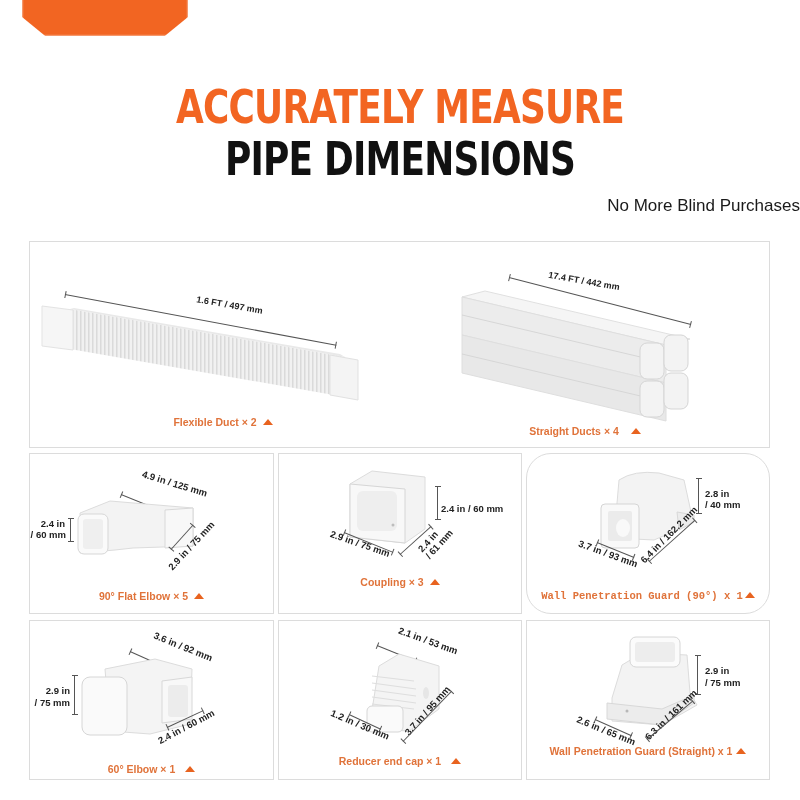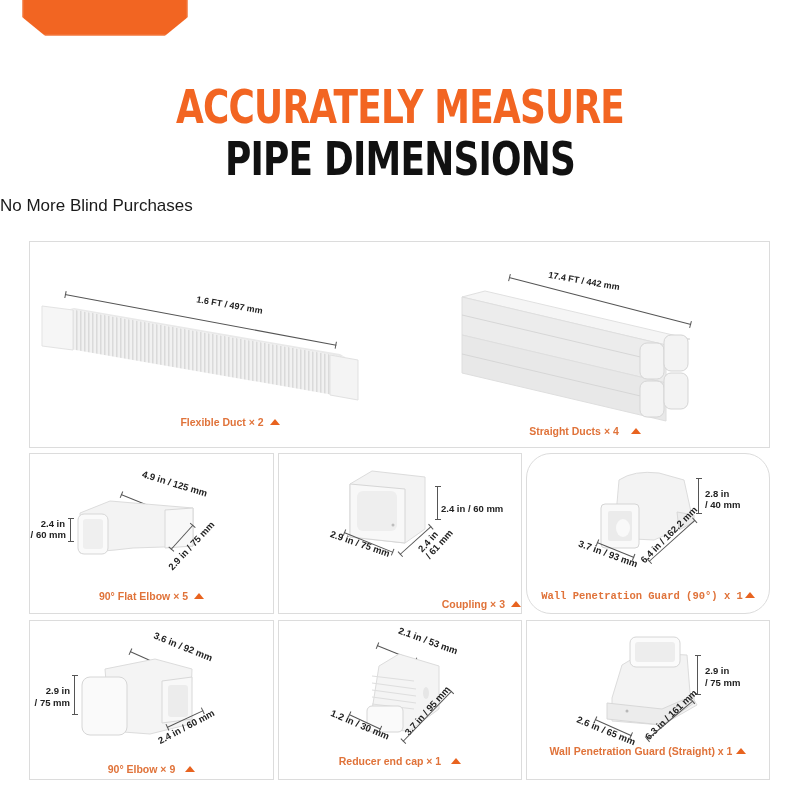--- a/index.html
+++ b/index.html
@@ -10,21 +10,21 @@
     position: absolute; left: 22px; top: -6px; width: 166px; height: 42px;
     background: #f26522;
     clip-path: polygon(0 0, 100% 0, 100% 55%, 86% 100%, 14% 100%, 0 55%);
     filter: blur(0.8px);
   }
 
   .headline { position: absolute; left: 0; width: 800px; text-align: center;
     font-family: "DejaVu Sans", sans-serif; font-weight: bold; letter-spacing: -1px; }
   .headline.l1 { top: 80px; font-size: 46px; color: #f26522; transform: scaleX(0.78); transform-origin: center; }
   .headline.l2 { top: 132px; font-size: 46px; color: #111111; transform: scaleX(0.78); transform-origin: center; }
-  .subtitle { position: absolute; left: 0; top: 196px; width: 800px; text-align: left;
+  .subtitle { position: absolute; left: 0; top: 196px; width: 800px; text-align: right;
     font-size: 17px; color: #1a1a1a; }
 
   .panel { position: absolute; border: 1.5px solid #dcdcdc; background: #ffffff; }
   .caption { position: absolute; left: 0; right: 0; text-align: center;
     font-size: 10.5px; font-weight: bold; color: #e0733a; white-space: nowrap; }
   .caption .tri { display: inline-block; width: 0; height: 0; margin-left: 6px;
     border-left: 5px solid transparent; border-right: 5px solid transparent;
     border-bottom: 6px solid #e8631f; vertical-align: 1px; }
 
   .dim { position: absolute; font-size: 9.5px; font-weight: bold; color: #222; white-space: nowrap; line-height: 11px; }
@@ -56,21 +56,21 @@
         <pattern id="ribs" width="4" height="10" patternUnits="userSpaceOnUse">
           <rect width="4" height="10" fill="#f1f1f1"></rect>
           <rect width="1.5" height="10" fill="#dadada"></rect>
         </pattern>
       </defs>
       <polygon points="30,12 305,60 305,100 30,52" fill="url(#ribs)" transform="translate(0,-5)"></polygon>
       <polygon points="30,7 305,55 300,52 34,6" fill="#e9e9e9"></polygon>
       <polygon points="2,4 33,8 33,48 2,44" fill="#f6f6f6" stroke="#e3e3e3"></polygon>
       <polygon points="290,53 318,58 318,98 290,93" fill="#f4f4f4" stroke="#e1e1e1"></polygon>
     </svg>
-    <div class="caption" style="left:15px; width:370px; top:174px;">
+    <div class="caption" style="left:8px; width:370px; top:174px;">
       <span>Flexible Duct × 2</span><span class="tri"></span>
     </div>
   </div>
 
   <div>
     <div class="dimline" style="left:479px; top:35px; width:188px; transform:rotate(14.5deg);"></div>
     <div class="dim" style="left:518px; top:34px; transform:rotate(10deg); font-size:9px;">17.4 FT / 442 mm</div>
     <svg class="prod" style="left:430px; top:45px;" width="240" height="130">
       <polygon points="2,10 25,4 230,52 206,58" fill="#f5f5f5" stroke="#e0e0e0"></polygon>
       <polygon points="2,10 206,58 206,96 2,48" fill="#ececec" stroke="#dedede"></polygon>
@@ -116,21 +116,21 @@
   </svg>
   <div class="vline" style="left:158px; top:32px; height:34px;"></div>
   <div class="dim" style="left:162px; top:49px;">2.4 in / 60 mm</div>
   <div class="dim" style="left:50px; top:84px; transform:rotate(19deg);">2.9 in / 75 mm</div>
   <div class="dimline" style="left:65px; top:78px; width:53px; transform:rotate(22deg);"></div>
   <div class="dimline" style="left:121px; top:100px; width:42px; transform:rotate(-42deg);"></div>
   <div class="dim" style="left:139px; top:77px; transform:rotate(-48deg); line-height:10px;">
     <div>2.4 in</div>
     <div>/ 61 mm</div>
   </div>
-  <div class="caption" style="top:144px;text-align:right;">
+  <div class="caption" style="top:122px;">
     <span>Coupling × 3</span><span class="tri"></span>
   </div>
 </div>
 
 <div class="panel" style="left:526px; top:453px; width:244px; height:161px;border-radius:25px;">
   <svg class="prod" style="left:72px; top:16px;" width="100" height="80">
     <path d="M20,10 Q35,0 60,3 L85,10 L92,42 L78,60 L55,70 L15,68 Z" fill="#f3f3f3" stroke="#dcdcdc"></path>
     <path d="M78,42 L95,45 L95,52 L80,60 Z" fill="#ececec" stroke="#d8d8d8"></path>
     <rect x="2" y="34" width="38" height="44" rx="4" fill="#f9f9f9" stroke="#d5d5d5"></rect>
     <rect x="9" y="41" width="24" height="30" rx="2" fill="#ebebeb"></rect>
@@ -160,21 +160,21 @@
   <div class="vline" style="left:44px; top:54px; height:40px;"></div>
   <svg class="prod" style="left:50px; top:38px;" width="120" height="80">
     <path d="M25,10 L75,0 L112,10 L110,65 L70,75 L30,72 Z" fill="#f4f4f4" stroke="#dcdcdc"></path>
     <rect x="2" y="18" width="45" height="58" rx="8" fill="#fafafa" stroke="#d6d6d6"></rect>
     <path d="M82,22 L112,18 L112,60 L82,64 Z" fill="#f8f8f8" stroke="#d8d8d8"></path>
     <rect x="88" y="26" width="20" height="32" rx="3" fill="#ececec"></rect>
   </svg>
   <div class="dim" style="left:125px; top:100px; transform:rotate(-28deg);">2.4 in / 60 mm</div>
   <div class="dimline" style="left:137px; top:106px; width:40px; transform:rotate(-25deg);"></div>
   <div class="caption" style="top:142px;">
-    <span>90° Elbow × 9</span><span class="tri" style="margin-left:10px;"></span>
+    <span>60° Elbow × 1</span><span class="tri" style="margin-left:10px;"></span>
   </div>
 </div>
 
 <div class="panel" style="left:278px; top:620px; width:244px; height:160px;">
   <div class="dim" style="left:118px; top:14px; transform:rotate(20deg);">2.1 in / 53 mm</div>
   <div class="dimline" style="left:98px; top:24px; width:42px; transform:rotate(22deg);"></div>
   <svg class="prod" style="left:85px; top:30px;" width="80" height="85">
     <path d="M15,15 L35,3 L75,15 L75,58 L45,80 L5,78 Z" fill="#f4f4f4" stroke="#dcdcdc"></path>
     <g stroke="#dedede" fill="none">
       <path d="M8,25 L50,30"></path>

